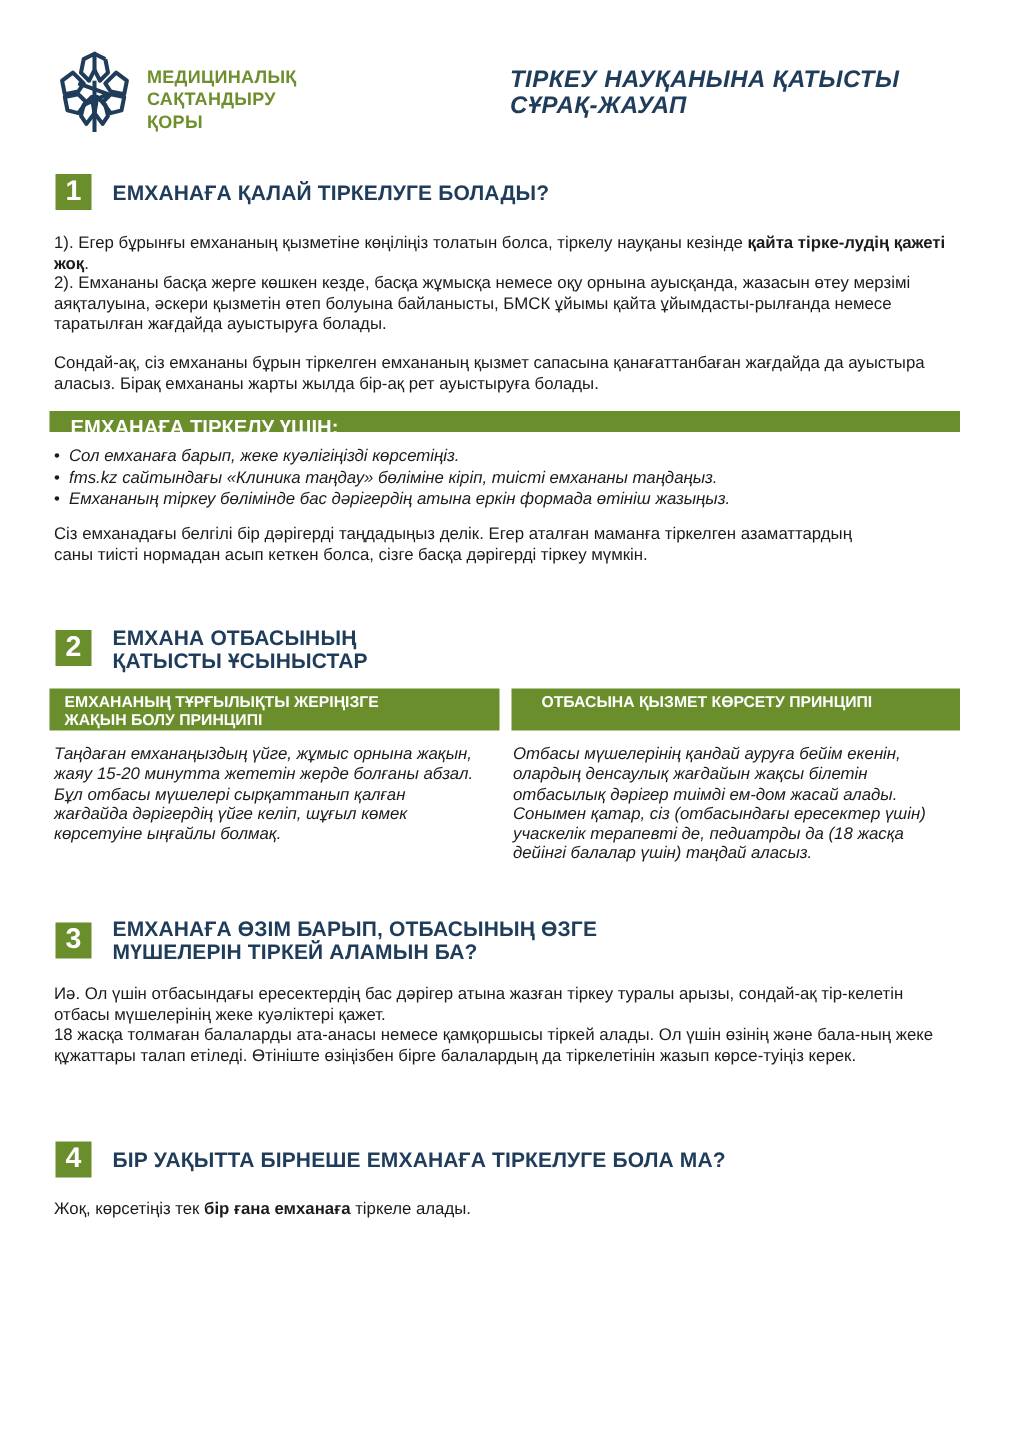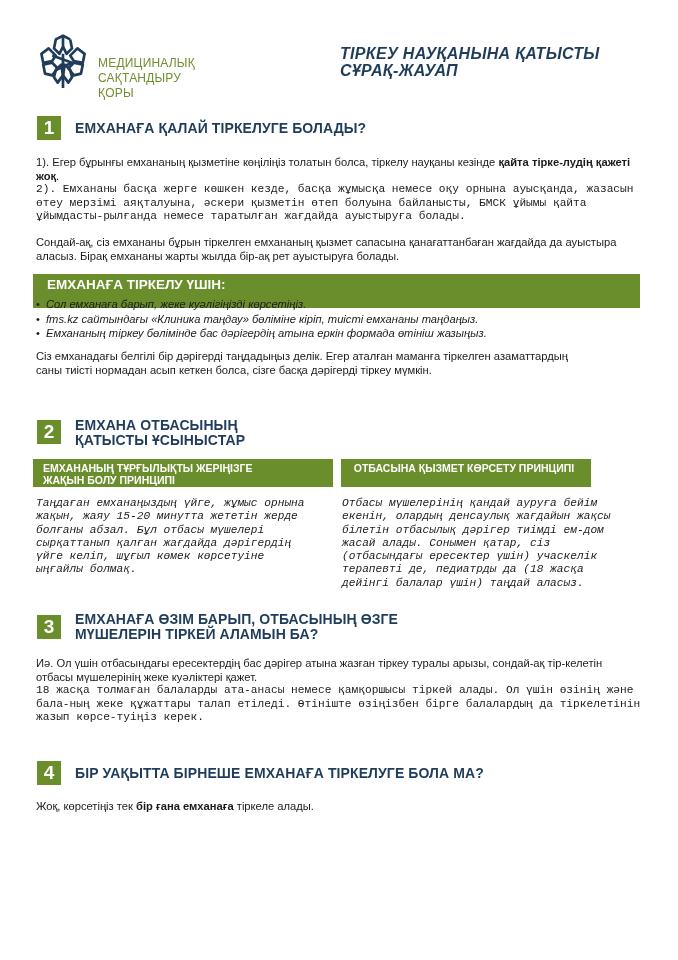--- a/index.html
+++ b/index.html
@@ -2,42 +2,42 @@
 <html><head>
 <meta charset="utf-8">
 <style>
   html, body { margin: 0; padding: 0; background: #ffffff; }
   body { width: 678px; height: 960px; position: relative; overflow: hidden;
          font-family: "Liberation Sans", "DejaVu Sans", sans-serif; color: #1b1b1b; }
   .abs { position: absolute; }
 
   
   .logo { left: 36px; top: 34px; width: 54px; height: 54px; }
-  .org { left: 98px; top: 56px; color: #6e8f2e; font-weight: 400; font-size: 12px; line-height: 15px; letter-spacing: 0.2px; }
+  .org { left: 98px; top: 44px; color: #6e8f2e; font-weight: 700; font-size: 12px; line-height: 15px; letter-spacing: 0.2px; }
   .doc-title { left: 340px; top: 45px; color: #1f3c5a; font-weight: 700; font-size: 16px; line-height: 17px; letter-spacing: 0.3px; font-style: italic; }
 
   
   .num { width: 24px; height: 24px; background: #6b8e2c; color: #fff; font-weight: 700; font-size: 19px;
          line-height: 24px; text-align: center; }
   .sec-title { color: #1f3c5a; font-weight: 700; font-size: 14px; line-height: 15px; letter-spacing: 0.1px; }
 
   .body-text { left: 36px; width: 606px; font-size: 11.2px; line-height: 13.6px; }
   .para { margin: 0; }
-  .para + .para { margin-top: 0; font-family: Liberation Mono, monospace; }
+  .para + .para { margin-top: 0; }
   .bold { font-weight: 700; }
 
   .green-bar { background: #6b8e2c; color: #fff; font-weight: 700; }
-  .bar-main { left: 33px; top: 274px; width: 607px; height: 34px; font-size: 13.5px; line-height: 21px; padding-left: 14px; box-sizing: border-box; }
+  .bar-main { left: 33px; top: 274px; width: 607px; height: 14px; font-size: 13.5px; line-height: 21px; padding-left: 14px; box-sizing: border-box; }
 
   .bullets { left: 36px; top: 297px; width: 610px; font-size: 11.2px; line-height: 14.5px; font-style: italic; margin: 0; padding: 0; list-style: none; }
   .bullets li { padding-left: 10px; position: relative; }
   .bullets li::before { content: "•"; position: absolute; left: 0; font-style: normal; }
 
   .col-head { height: 28px; font-size: 10.5px; line-height: 12px; padding: 3px 8px 0 10px; box-sizing: border-box; }
-  .col-text { font-size: 11.2px; line-height: 13.3px; font-style: italic; font-family: Liberation Mono, monospace; }
+  .col-text { font-size: 11.2px; line-height: 13.3px; font-style: italic; }
 </style>
 </head>
 <body>
 
 <div class="abs logo">
   <svg viewBox="0 0 60 60" width="54" height="54" fill="none" stroke="#1f3c5a" stroke-width="3" stroke-linejoin="round">
     <path d="M22 6 L30 2 L30 14 L26 22 L20 16 Z"></path>
     <path d="M38 6 L30 2 M38 6 L40 16 L34 22 L30 14"></path>
     <path d="M6 22 L14 16 L22 24 L18 30 L8 32 Z"></path>
     <path d="M54 22 L46 16 L38 24 L42 30 L52 32 Z"></path>
@@ -83,21 +83,21 @@
 <div class="abs num" style="left:37px; top:420px;">2</div>
 <div class="abs sec-title" style="left:75px; top:418px;">
   <div>ЕМХАНА ОТБАСЫНЫҢ</div>
   <div>ҚАТЫСТЫ ҰСЫНЫСТАР</div>
 </div>
 
 <div class="abs green-bar col-head" style="left:33px; top:459px; width:300px;">
   <div>ЕМХАНАНЫҢ ТҰРҒЫЛЫҚТЫ ЖЕРІҢІЗГЕ</div>
   <div>ЖАҚЫН БОЛУ ПРИНЦИПІ</div>
 </div>
-<div class="abs green-bar col-head" style="left:341px; top:459px; width:250px; padding-left:4px;text-align:center;">
+<div class="abs green-bar col-head" style="left:341px; top:459px; width:299px; padding-left:20px;">
   <div>ОТБАСЫНА ҚЫЗМЕТ КӨРСЕТУ ПРИНЦИПІ</div>
 </div>
 
 <div class="abs col-text" style="left:36px; top:497px; width:280px;">Таңдаған емханаңыздың үйге, жұмыс орнына жақын, жаяу 15-20 минутта жететін жерде болғаны абзал. Бұл отбасы мүшелері сырқаттанып қалған жағдайда дәрігердің үйге келіп, шұғыл көмек көрсетуіне ыңғайлы болмақ.</div>
 <div class="abs col-text" style="left:342px; top:497px; width:290px;">Отбасы мүшелерінің қандай ауруға бейім екенін, олардың денсаулық жағдайын жақсы білетін отбасылық дәрігер тиімді ем-дом жасай алады. Сонымен қатар, сіз (отбасындағы ересектер үшін) учаскелік терапевті де, педиатрды да (18 жасқа дейінгі балалар үшін) таңдай аласыз.</div>
 
 <div class="abs num" style="left:37px; top:615px;">3</div>
 <div class="abs sec-title" style="left:75px; top:612px;">
   <div>ЕМХАНАҒА ӨЗІМ БАРЫП, ОТБАСЫНЫҢ ӨЗГЕ</div>
   <div>МҮШЕЛЕРІН ТІРКЕЙ АЛАМЫН БА?</div>

